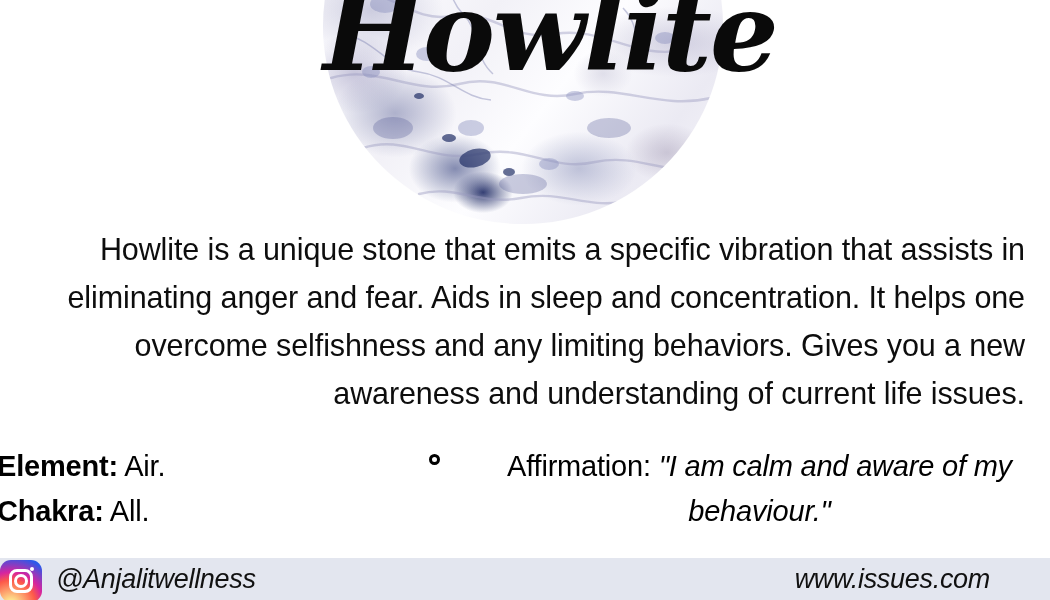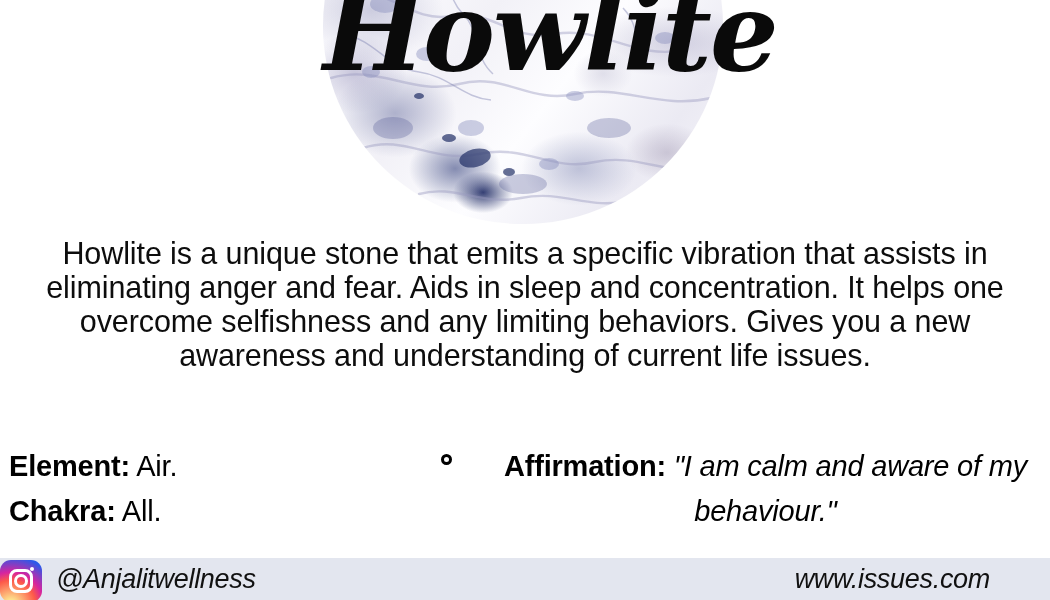--- a/index.html
+++ b/index.html
@@ -66,42 +66,42 @@
     line-height: 1;
     letter-spacing: -2px;
     color: #0a0a0a;
     white-space: nowrap;
   }
 
   
   .description {
     position: absolute;
     left: 25px;
-    top: 236px;
+    top: 225px;
     width: 1000px;
-    text-align: center;
+    text-align: right;
     font-size: 30.5px;
-    line-height: 34px;
+    line-height: 48px;
     letter-spacing: -0.1px;
     color: #0d0d0d;
   }
 
   
   .attributes {
     position: absolute;
     left: 0;
     top: 444px;
     width: 1050px;
     display: flex;
     align-items: flex-start;
   }
   .attr-left {
     width: 415px;
     flex: 0 0 415px;
-    padding-left: 12px;
+    padding-left: 0;
     font-size: 29px;
     line-height: 45px;
     letter-spacing: -0.2px;
   }
   .attr-left .row { white-space: nowrap; margin-left: -3px; }
   .attr-left b { font-weight: 700; }
 
   .attr-right {
     flex: 1 1 auto;
     display: flex;
@@ -126,21 +126,21 @@
   }
   .affirmation {
     flex: 1 1 auto;
     padding-left: 26px;
     padding-right: 2px;
     text-align: center;
     font-size: 29px;
     line-height: 45px;
     letter-spacing: -0.2px;
   }
-  .affirmation .label { font-weight: 700; }
+  .affirmation .label { font-weight: 400; }
   .affirmation .quote { font-style: italic; }
 
   
   .footer {
     position: absolute;
     left: 0;
     bottom: 0;
     width: 1050px;
     height: 42px;
     background: #e3e6ef;

